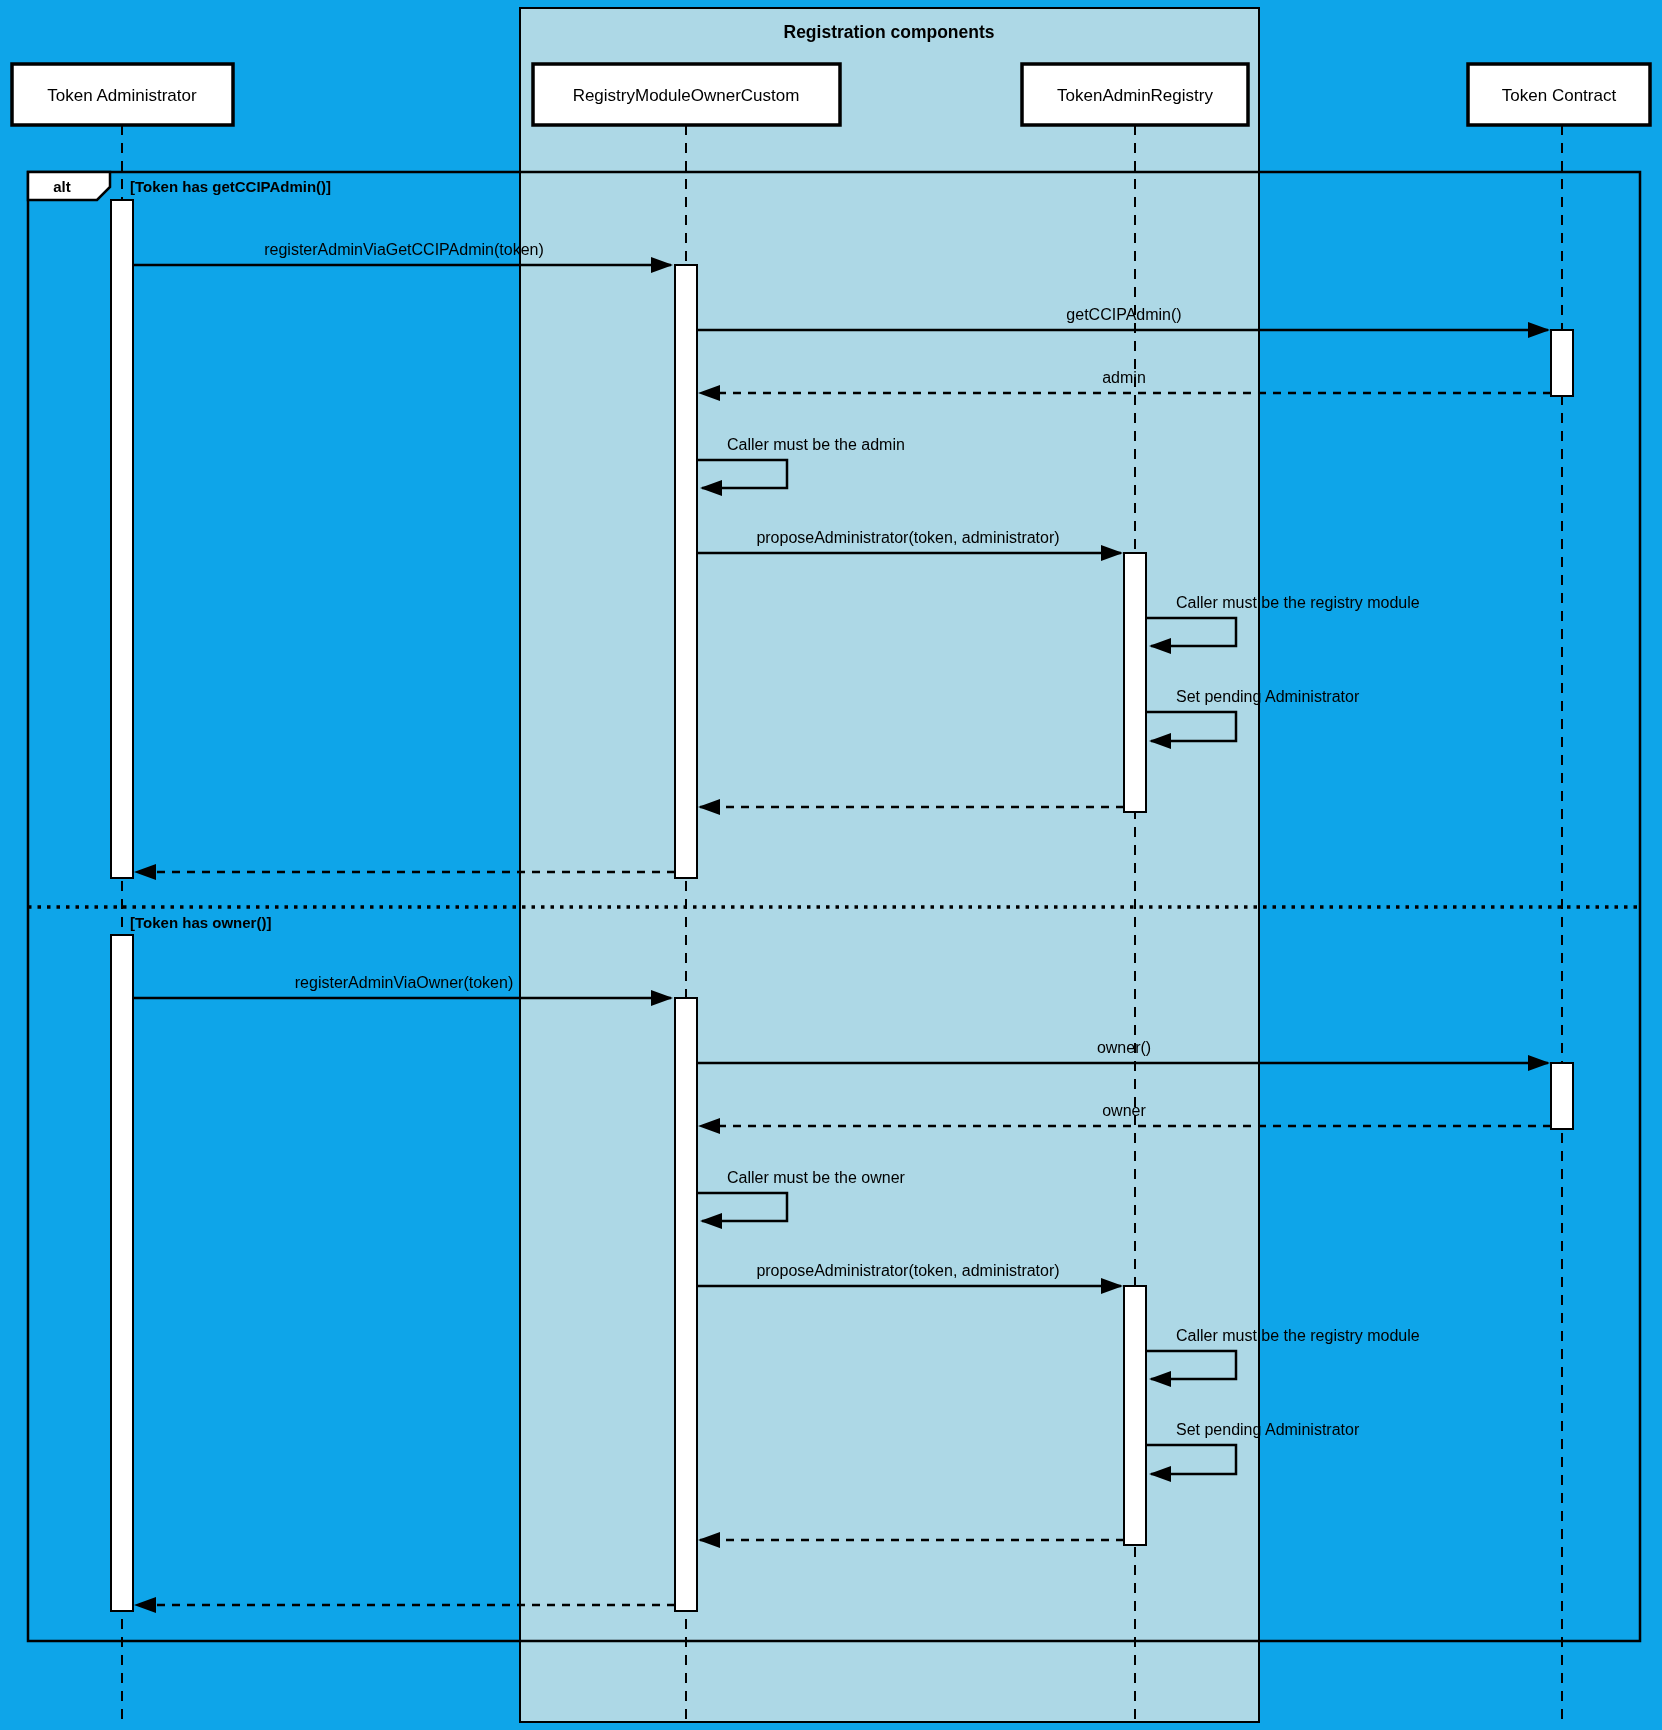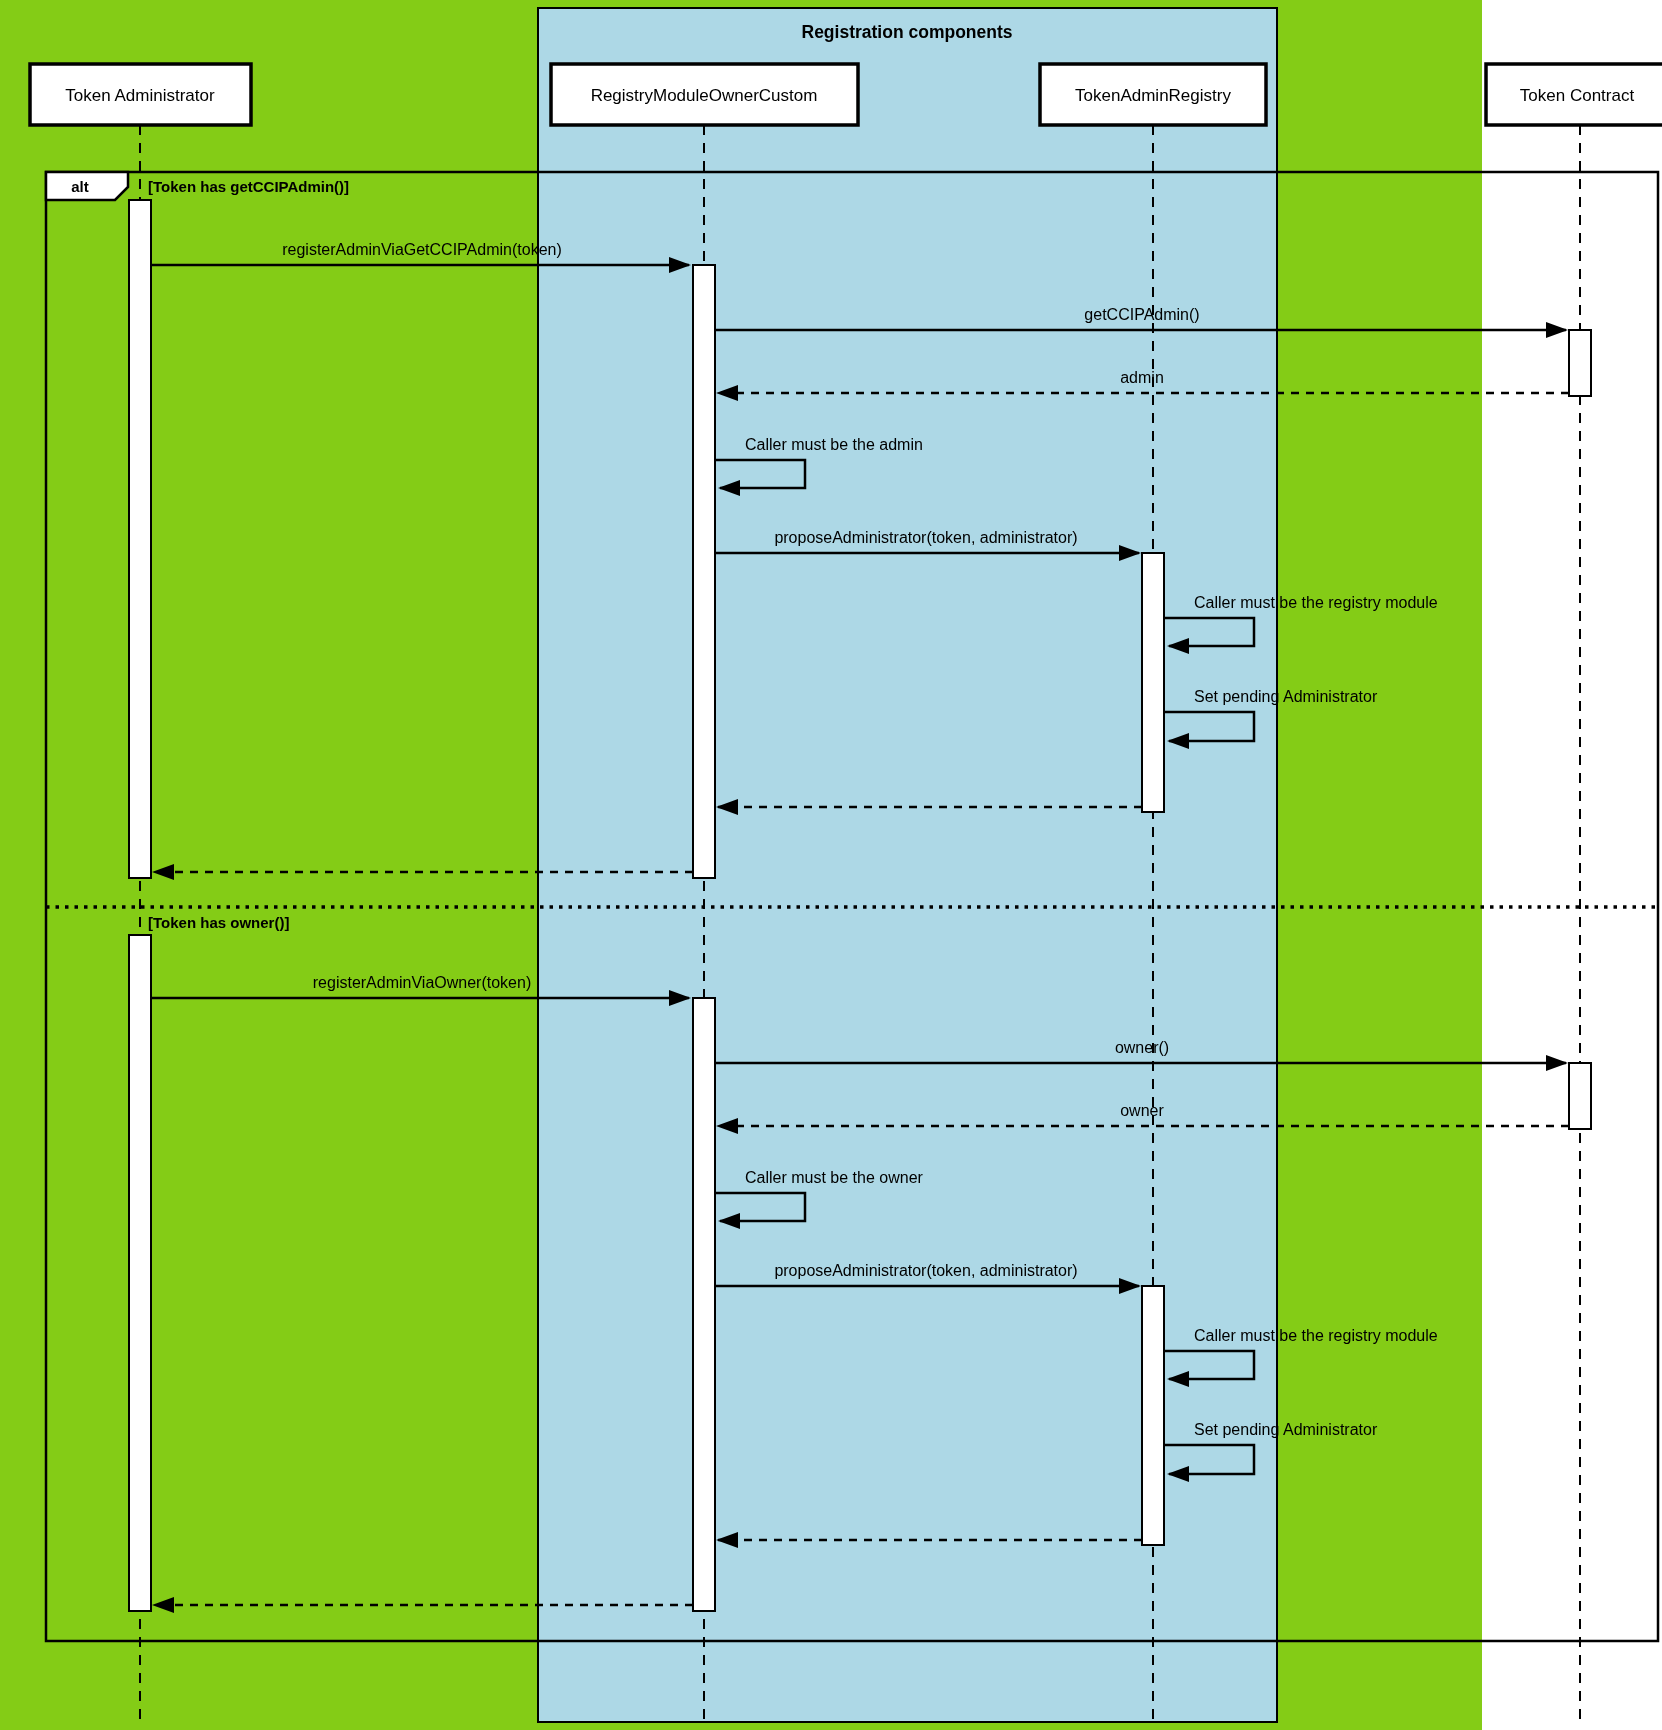--- a/index.html
+++ b/index.html
@@ -3,24 +3,23 @@
 <meta charset="utf-8">
 <style>
   html, body {
     margin: 0;
     padding: 0;
     background: #ffffff;
     font-family: "Liberation Sans", sans-serif;
   }
   .stage {
     position: relative;
-    width: 1464px;
+    width: 1662px;
     height: 1730px;
-    background: #84cc16;
-    padding-left: 18px;
+    background: #0ea5e9;
   }
   svg { display: block; }
 
   .participant-box { fill: #ffffff; stroke: #000000; stroke-width: 3.5; }
   .participant-label {
     font-size: 17px; fill: #000000; text-anchor: middle;
     font-family: "Liberation Sans", sans-serif;
   }
   .region { stroke: #000000; stroke-width: 2; }
   .region-title {

